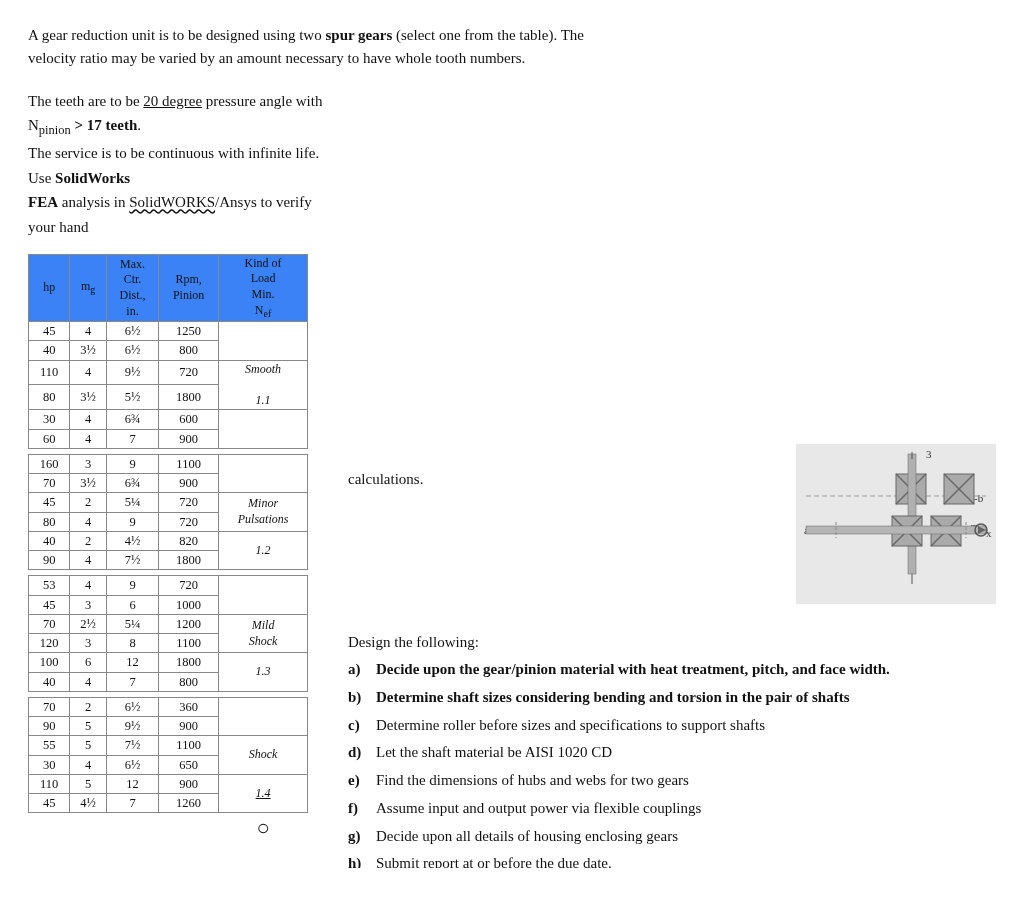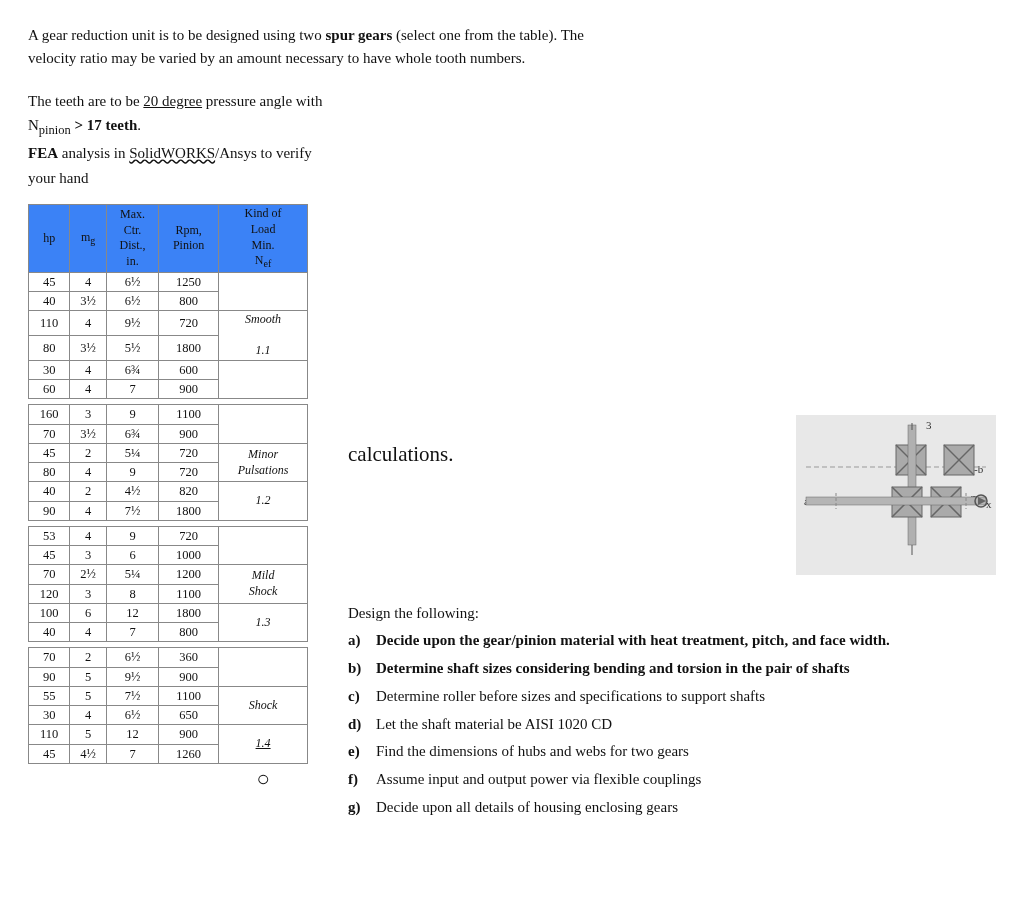--- a/index.html
+++ b/index.html
@@ -95,20 +95,21 @@
   <span>velocity ratio may be varied by an amount necessary to have whole tooth numbers.</span>
 </div>
 
 <div class="main-layout">
 
   <div class="left-col">
     <div class="conditions-block">
       <p>
         The teeth are to be <span class="underline">20 degree</span> pressure angle with N<sub>pinion</sub> <strong>&gt; 17 teeth</strong>.
       </p>
+      <p>The service is to be continuous with infinite life. Use <strong>SolidWorks</strong></p>
       <p><strong>FEA</strong> analysis in <span style="text-decoration:underline;text-decoration-style:wavy;">SolidWORKS</span>/Ansys to verify your hand</p>
     </div>
 
     <table class="gear-table">
       <thead>
         <tr>
           <th>hp</th>
           <th>m<sub>g</sub></th>
           <th>Max.<br>Ctr.<br>Dist.,<br>in.</th>
           <th>Rpm,<br>Pinion</th>
@@ -392,15 +393,15 @@
           <span class="label">g)</span>
           <span class="text">Decide upon all details of housing enclosing gears</span>
         </li>
         <li>
           <span class="label">h)</span>
           <span class="text">Submit report at or before the due date.</span>
         </li>
       </ul>
     </div>
 
-    <p style="font-size:21px; margin-top:-410px; margin-left:0px;">calculations.</p>
+    <p style="font-size:15px; margin-top:-410px; margin-left:0px;">calculations.</p>
   </div>
 </div>
 
 </body></html>

